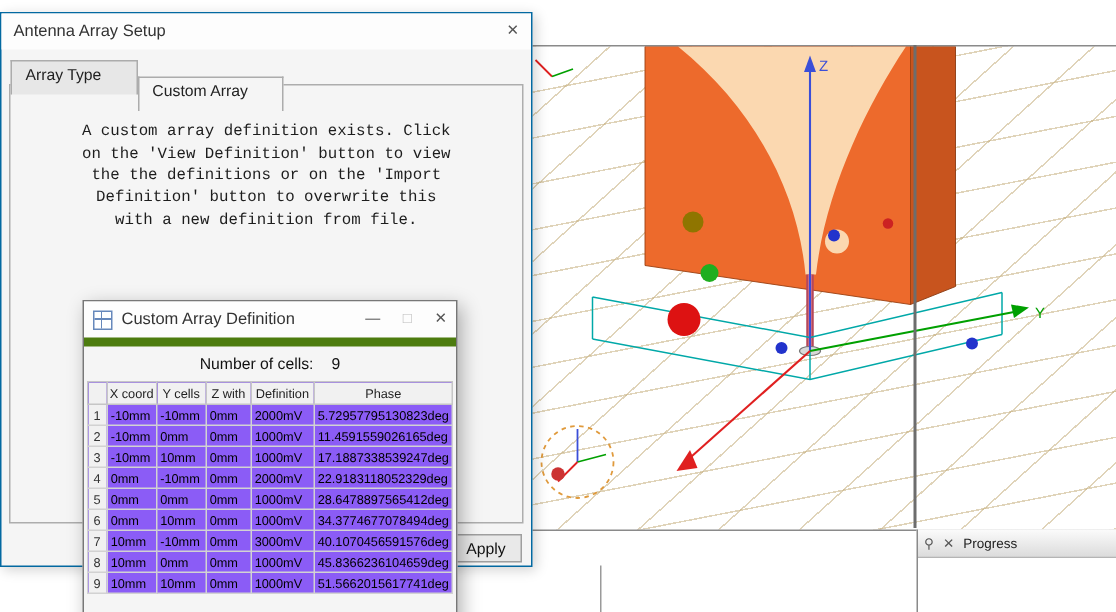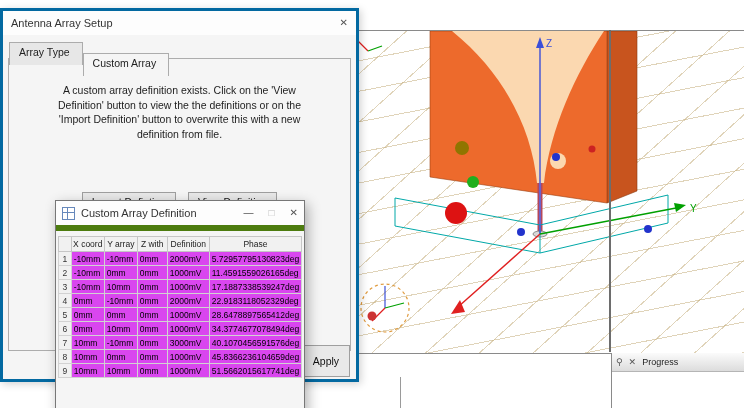--- a/index.html
+++ b/index.html
@@ -28,67 +28,67 @@
   }
   .progress-header{
     height:16px;display:flex;align-items:center;gap:6px;padding:1px 4px;
     background:linear-gradient(#fbfbfb,#dcdcdc);border-bottom:1px solid #b5b5b5;
     font-size:9px;color:#333;
   }
   .ph-icon{font-size:9px;color:#555;cursor:pointer;line-height:1;}
   .progress-title{font-size:9px;color:#222;}
 
   
-  .dialog{position:absolute;background:#f5f5f5;border:3px solid #0369a1;}
+  .dialog{position:absolute;background:#f5f5f5;border:1px solid #0369a1;}
   .titlebar{height:24px;background:#fdfdfd;display:flex;align-items:center;padding:0 8px;}
   .titlebar .title{font-size:11px;color:#333;}
   .winbtn{font-size:10px;color:#555;line-height:1;cursor:pointer;}
 
   
   .setup{left:0;top:8px;width:353px;height:368px;box-shadow:2px 2px 8px rgba(0,0,0,.18);z-index:10;}
   .setup .close-x{margin-left:auto;}
   .tabs{position:absolute;left:6px;top:28px;display:flex;z-index:2;}
   .tab{
-    font-size:10.5px;padding:3px 12px 3px 9px;border:1px solid #acacac;border-bottom:none;
+    font-size:10.5px;padding:3px 23px 3px 9px;border:1px solid #acacac;border-bottom:none;
     background:#e7e7e7;color:#222;position:relative;top:3px;cursor:pointer;
   }
   .tab.active{background:#f5f5f5;top:14px;padding-bottom:7px;z-index:3;}
   .tabpage{
     position:absolute;left:5px;right:5px;top:47px;bottom:28px;
     border:1px solid #adadad;background:#f5f5f5;
   }
   .message{
     width:252px;margin:24px auto 16px auto;font-size:10.5px;line-height:1.4;
-    text-align:center;color:#1d1d1d;
+    text-align:center;color:#1d1d1d;font-family:Liberation Mono, monospace;
   }
   .btnrow{margin-top:50px;text-align:center;display:flex;justify-content:center;gap:12px;}
   .btn{
     font-family:inherit;font-size:10.5px;padding:3px 9px;background:#e9e9e9;
     border:1px solid #9f9f9f;color:#111;cursor:pointer;
   }
-  .apply{position:absolute;right:6px;bottom:2px;width:48px;height:32px;font-size:10.5px;}
+  .apply{position:absolute;right:6px;bottom:2px;width:48px;height:19px;font-size:10.5px;}
 
   
   .cad{left:55px;top:200px;width:248px;height:215px;border:1px solid #777;
        box-shadow:3px 4px 12px rgba(0,0,0,.3);z-index:20;}
   .cad .titlebar{padding:0 6px;border-bottom:6px solid #4d7c0f;}
   .appicon{
     width:11px;height:11px;border:1px solid #6688bb;background:#fff;margin-right:6px;flex:none;
     background-image:
       linear-gradient(to right, transparent 4px, #6688bb 4px, #6688bb 5px, transparent 5px),
       linear-gradient(to bottom, transparent 4px, #6688bb 4px, #6688bb 5px, transparent 5px);
   }
   .cad .winbtns{margin-left:auto;display:flex;gap:15px;align-items:center;}
   .winbtn.disabled{color:#bdbdbd;}
   .cells-label{margin-top:6px;text-align:center;font-size:10.5px;color:#111;}
   .cells-label .count{margin-left:12px;}
 
   table.arr{
     margin:5px auto 0 auto;border-collapse:collapse;table-layout:fixed;
-    font-size:8.5px;background:#d946ef;border:1px solid #999;
+    font-size:8.5px;background:#8b5cf6;border:1px solid #999;
   }
   table.arr th{
     background:#f1f1f1;border:1px solid #c6c6c6;font-weight:normal;
     padding:2px 1px;color:#222;overflow:hidden;white-space:nowrap;
   }
   table.arr td{
     border:1px solid #d2d2d2;padding:1px 2px;color:#000;overflow:hidden;white-space:nowrap;
     height:11px;
   }
   table.arr td.rownum{background:#f1f1f1;color:#333;text-align:center;padding:1px 0;}
@@ -192,36 +192,39 @@
 
   <div class="dialog cad">
     <div class="titlebar">
       <span class="appicon"></span>
       <span class="title">Custom Array Definition</span>
       <span class="winbtns">
         <span class="winbtn">—</span>
         <span class="winbtn disabled">□</span>
         <span class="winbtn">✕</span>
       </span>
+    </div>
+    <div class="cells-label">
+      <span>Number of cells:</span><span class="count">9</span>
     </div>
     <table class="arr">
       <colgroup>
         <col style="width:13px">
           <col style="width:33px">
           <col style="width:33px">
         <col style="width:30px">
           <col style="width:42px">
           <col style="width:88px">
       </colgroup>
       <thead>
         <tr>
           <th></th>
 
         <th>X coord</th>
-            <th>Y array</th>
+            <th>Y cells</th>
             <th>Z with</th>
             <th>Definition</th>
             <th>Phase</th>
           </tr>
       </thead>
       <tbody>
 
           <tr>
             <td class="rownum">1</td>
             <td>-10mm</td>

